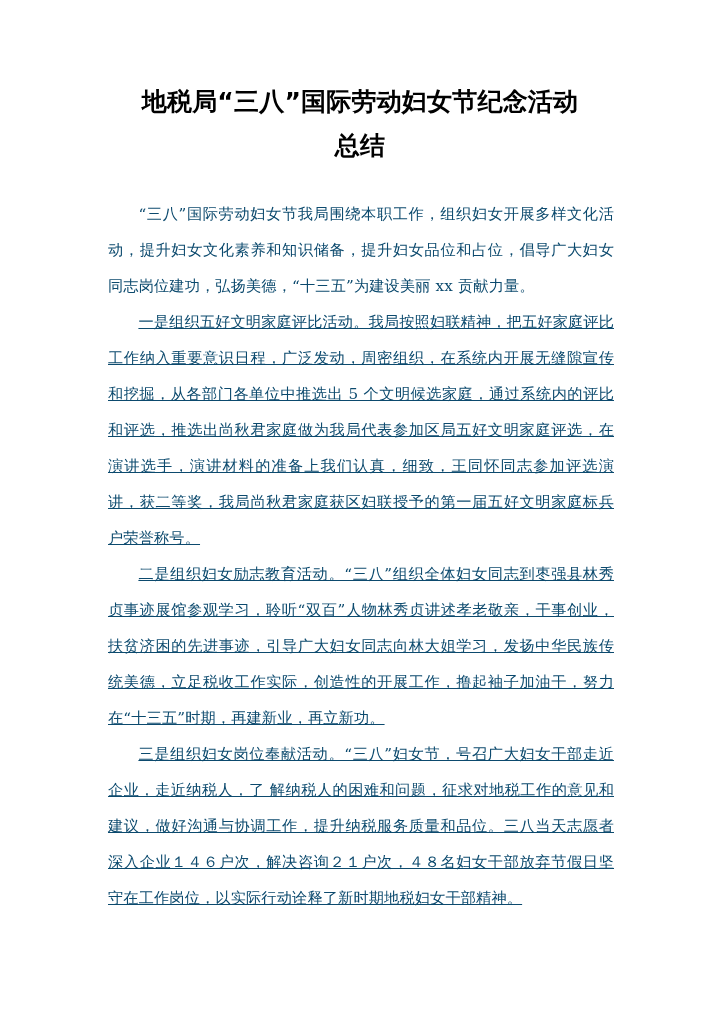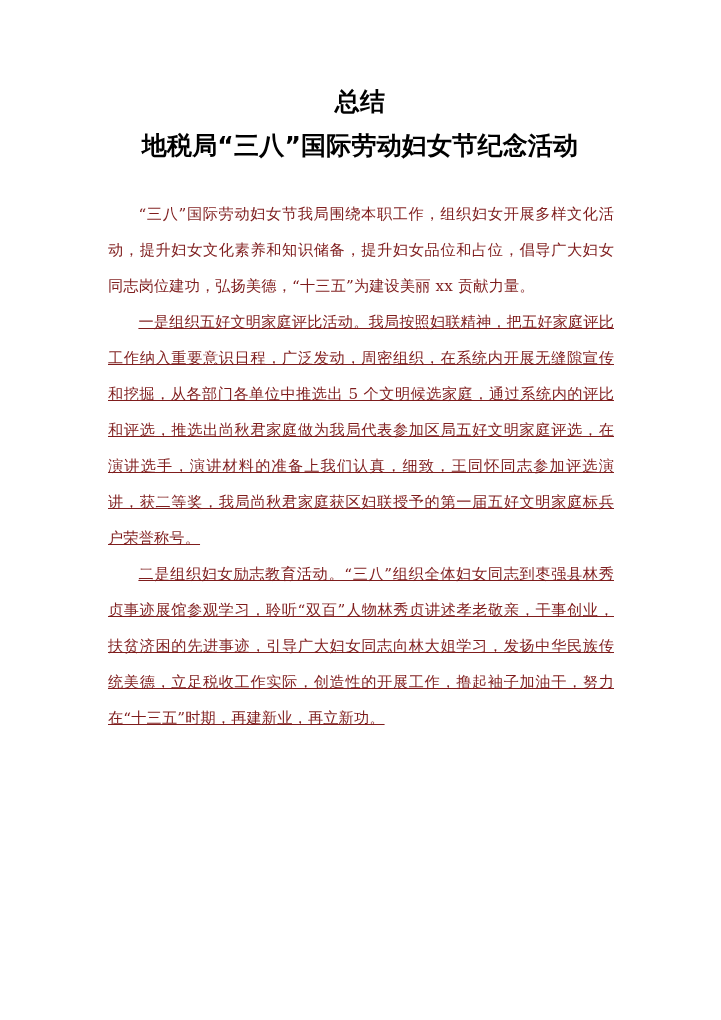--- a/index.html
+++ b/index.html
@@ -48,36 +48,37 @@
   .para {
     margin: 0;
     padding: 0;
     text-indent: 2em;
     text-align: justify;
     text-justify: inter-character;
     font-size: 15.2px;
     line-height: 36px;
     letter-spacing: 0.15px;
     word-break: break-all;
-    color: #7f1d1d;
+    color: #0c4a6e;
   }
   .para + .para {
     margin-top: 0;
     text-decoration: underline;
   }
 </style>
 </head>
 <body>
 
 <div id="page">
 
   <div id="doc-title">
+    <span class="title-line">地税局“三八”国际劳动妇女节纪念活动</span>
     <span class="title-line">总结</span>
-    <span class="title-line">地税局“三八”国际劳动妇女节纪念活动</span>
   </div>
 
   <div id="body-text">
     <p class="para">“三八”国际劳动妇女节我局围绕本职工作，组织妇女开展多样文化活动，提升妇女文化素养和知识储备，提升妇女品位和占位，倡导广大妇女同志岗位建功，弘扬美德，“十三五”为建设美丽 xx 贡献力量。</p>
     <p class="para">一是组织五好文明家庭评比活动。我局按照妇联精神，把五好家庭评比工作纳入重要意识日程，广泛发动，周密组织，在系统内开展无缝隙宣传和挖掘，从各部门各单位中推选出 5 个文明候选家庭，通过系统内的评比和评选，推选出尚秋君家庭做为我局代表参加区局五好文明家庭评选，在演讲选手，演讲材料的准备上我们认真，细致，王同怀同志参加评选演讲，获二等奖，我局尚秋君家庭获区妇联授予的第一届五好文明家庭标兵户荣誉称号。</p>
     <p class="para">二是组织妇女励志教育活动。“三八”组织全体妇女同志到枣强县林秀贞事迹展馆参观学习，聆听“双百”人物林秀贞讲述孝老敬亲，干事创业，扶贫济困的先进事迹，引导广大妇女同志向林大姐学习，发扬中华民族传统美德，立足税收工作实际，创造性的开展工作，撸起袖子加油干，努力在“十三五”时期，再建新业，再立新功。</p>
+    <p class="para">三是组织妇女岗位奉献活动。“三八”妇女节，号召广大妇女干部走近企业，走近纳税人，了 解纳税人的困难和问题，征求对地税工作的意见和建议，做好沟通与协调工作，提升纳税服务质量和品位。三八当天志愿者深入企业１４６户次，解决咨询２１户次，４８名妇女干部放弃节假日坚守在工作岗位，以实际行动诠释了新时期地税妇女干部精神。</p>
   </div>
 
 </div>
 
 </body></html>

